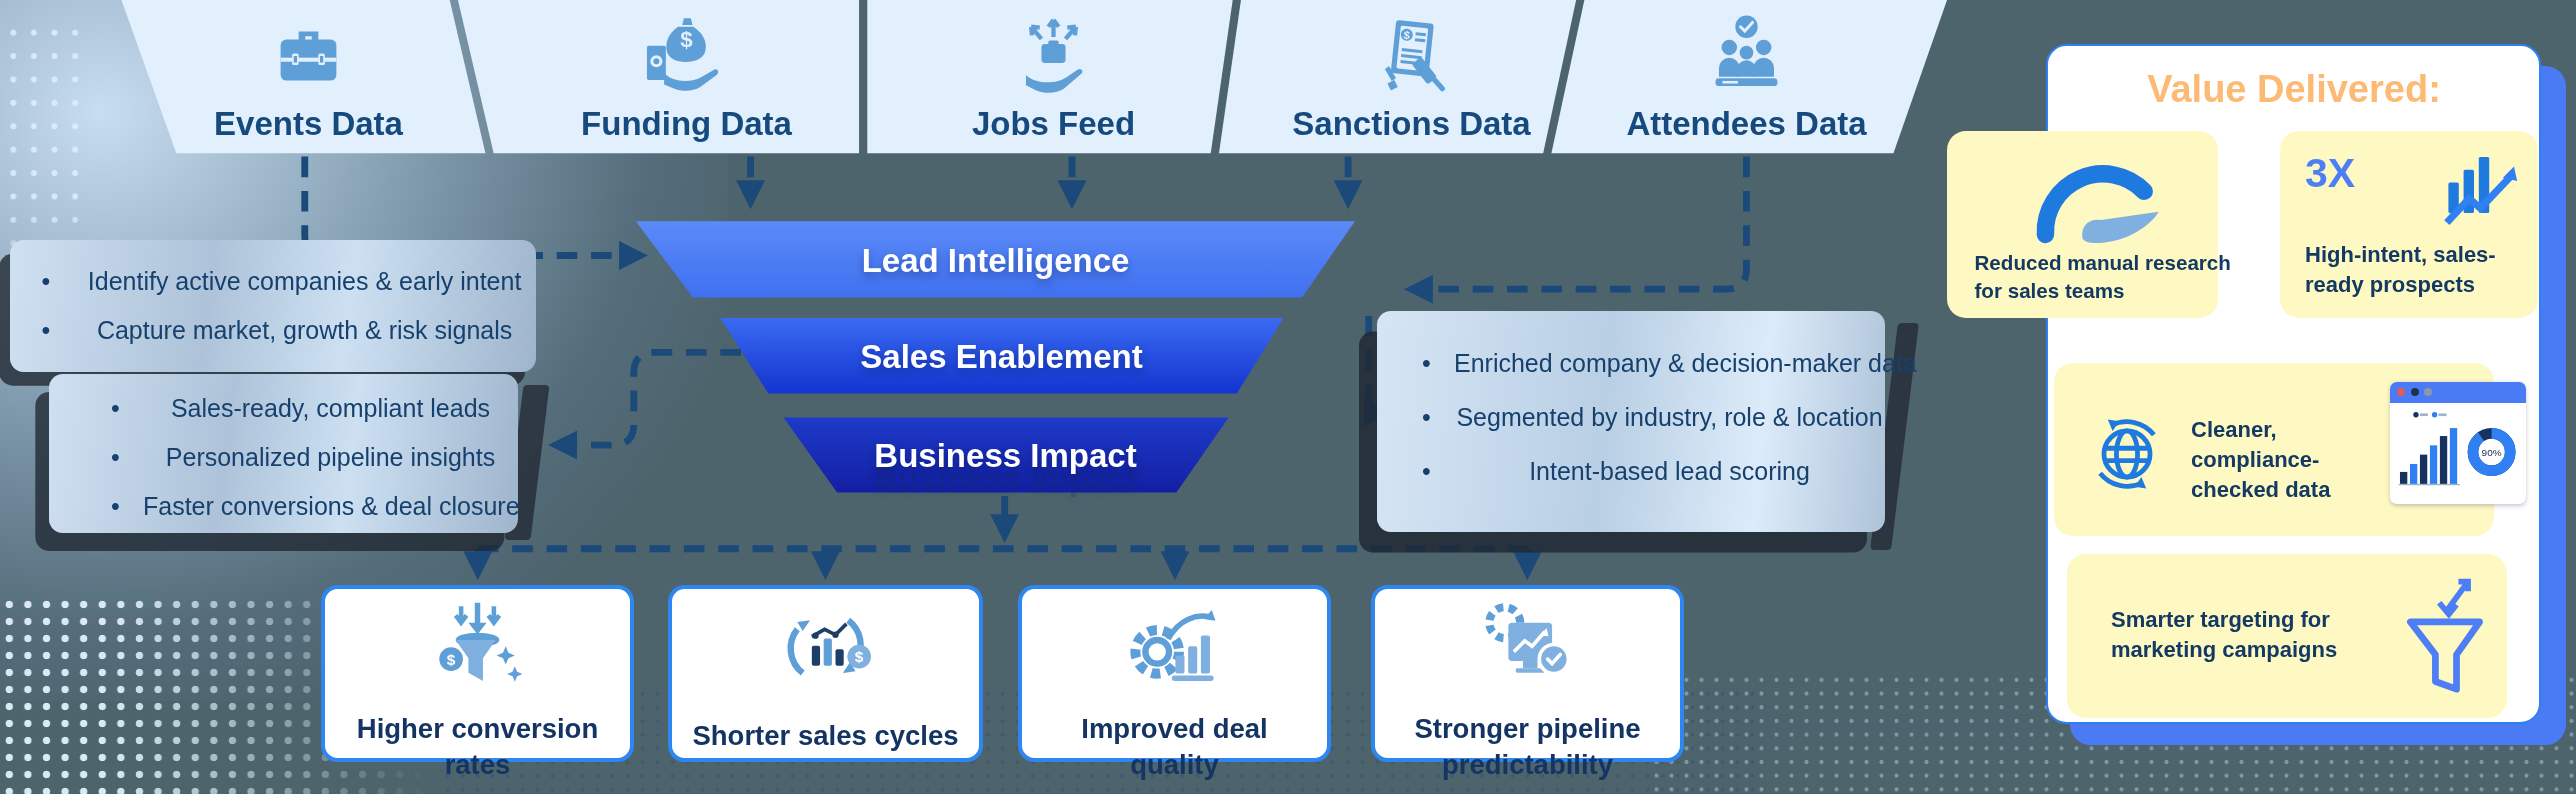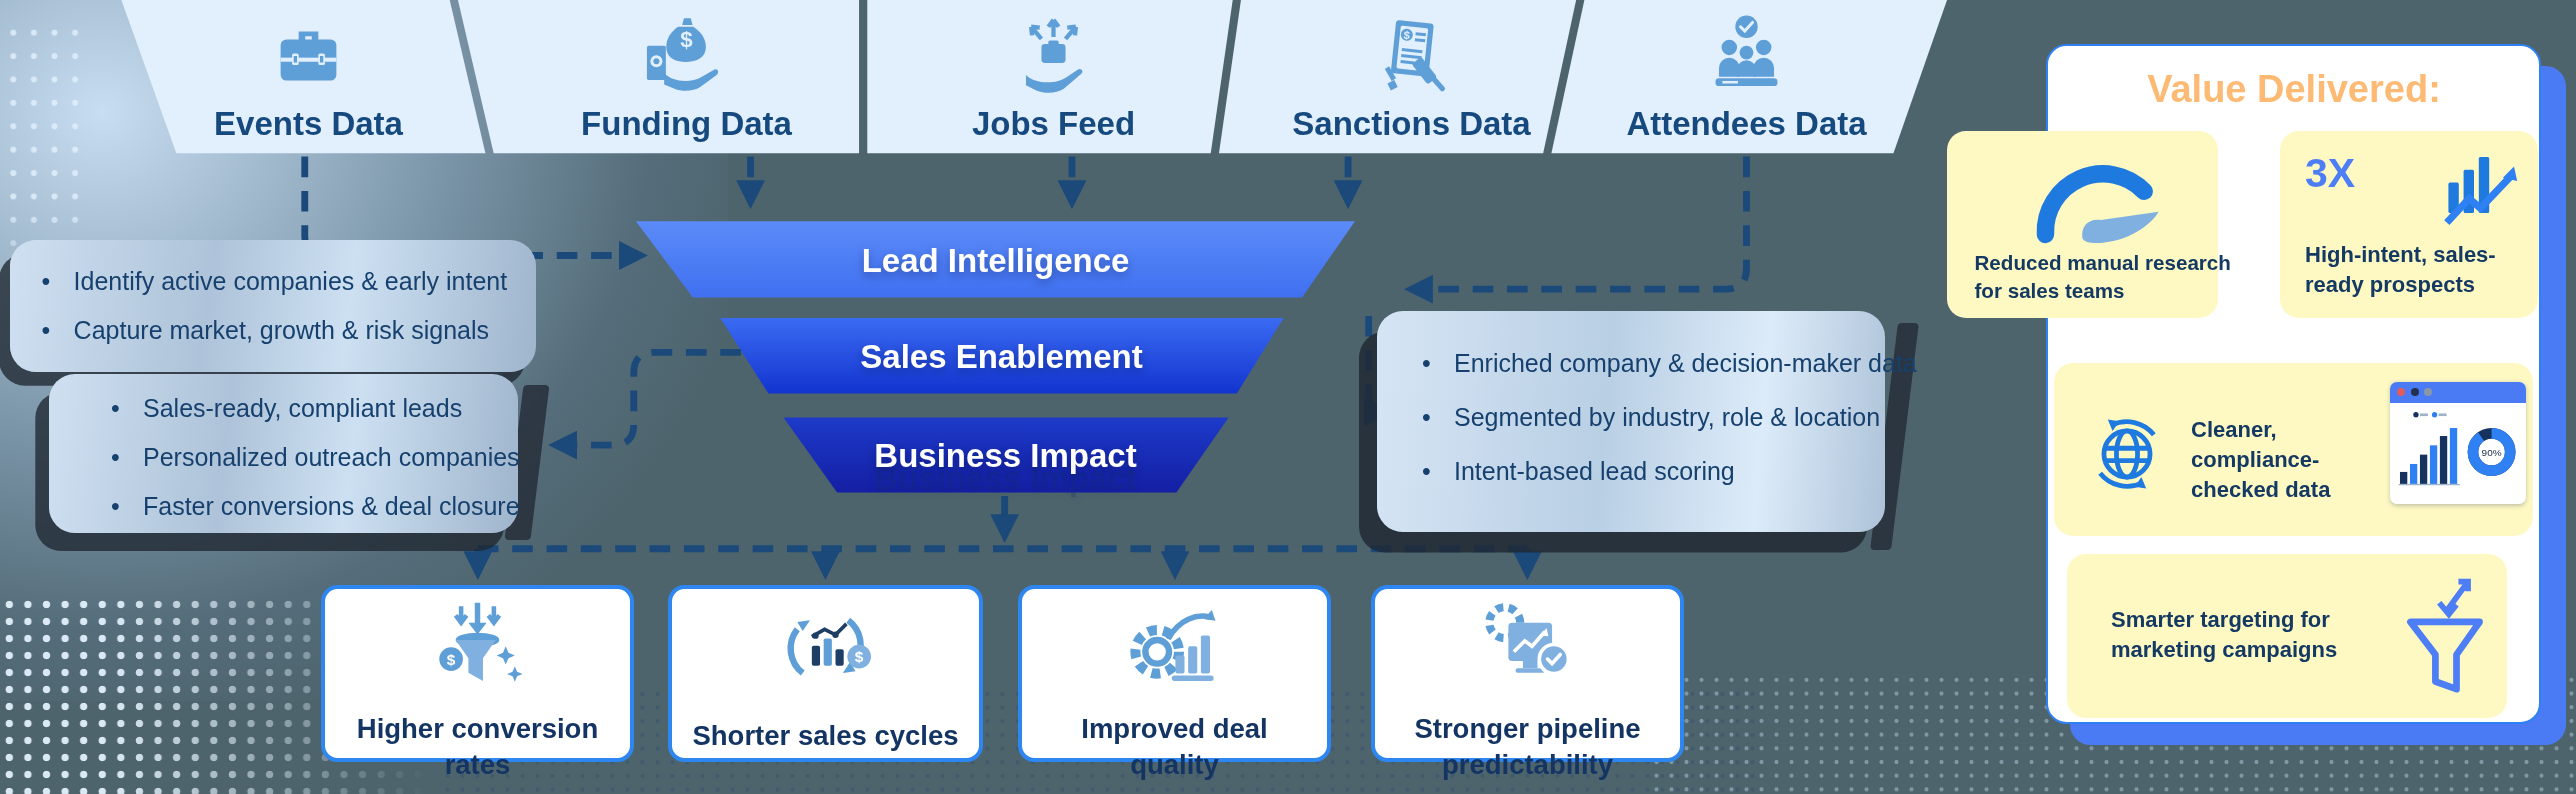--- a/index.html
+++ b/index.html
@@ -33,23 +33,23 @@
   .banner-content{top:0;height:153px;display:flex;flex-direction:column;align-items:center;justify-content:flex-start;}
   .banner-icon{height:95px;display:flex;align-items:center;justify-content:center;margin-top:8.2px;}
   .banner-label{font-size:33px;font-weight:bold;color:#164a7e;white-space:nowrap;line-height:41px;}
 
   
   .funnel-label{color:#ffffff;font-weight:bold;font-size:33px;text-align:center;
     text-shadow:0 4.1px 8.2px rgba(8,20,70,.35);}
   .ghost{position:absolute;left:0;right:0;top:23.4px;color:#0e2a66;opacity:.28;filter:blur(0.7px);}
 
   
-  .glass{border-radius:26px;
+  .glass{border-radius:14px;
     background:linear-gradient(97deg,#cfe0f1 0%,#aec3d9 38%,#cde0f2 64%,#9fb5cc 100%);
-    box-shadow:-11px 13.7px 0 rgba(31,38,49,.78);}
+    box-shadow:-11px 13.7px 0 rgba(31,38,49,.78);text-align:center;}
   .glass ul{list-style:none;margin:0;padding:0;}
   .glass li{position:relative;font-size:25px;color:#16406d;line-height:49px;padding-left:32px;white-space:nowrap;}
   .glass li::before{content:"•";position:absolute;left:0;top:0;color:#16406d;}
   .slab{background:rgba(34,41,52,.78);transform:skewX(-7deg);border-radius:4.1px;}
 
   
   .outcome{background:#ffffff;border:4.1px solid #2e86f0;border-radius:16.5px;
     display:flex;flex-direction:column;align-items:center;justify-content:flex-start;}
   .outcome .o-icon{height:98px;display:flex;align-items:center;justify-content:center;margin-top:9.6px;}
   .outcome .o-label{font-size:27.5px;font-weight:bold;color:#143563;text-align:center;line-height:36px;margin-top:21px;width:92%;}
@@ -238,21 +238,21 @@
     <ul style="margin:16.5px 0 0 32px;">
       <li>Identify active companies &amp; early intent</li>
       <li>Capture market, growth &amp; risk signals</li>
     </ul>
   </div>
 
   <div class="abs slab" style="left:514px;top:385px;width:26px;height:155px;"></div>
   <div class="abs glass" style="left:49px;top:374px;width:469px;height:159px;box-shadow:-13.7px 18px 0 rgba(31,38,49,.78);">
     <ul style="margin:9.6px 0 0 62px;">
       <li>Sales-ready, compliant leads</li>
-      <li>Personalized outreach companies</li>
+      <li>Personalized pipeline insights</li>
       <li>Faster conversions &amp; deal closure</li>
     </ul>
   </div>
 
   <div class="abs slab" style="left:1884px;top:323px;width:20.6px;height:227px;"></div>
   <div class="abs glass" style="left:1377px;top:311px;width:508px;height:221px;box-shadow:-18px 20.6px 0 rgba(31,38,49,.8);background:linear-gradient(95deg,#d6e5f5 0%,#b9cfe4 45%,#dcebf9 75%,#aec3d9 100%);">
     <ul style="margin:25px 0 0 45px;line-height:54px;">
       <li style="line-height:54px;">Enriched company &amp; decision-maker data</li>
       <li style="line-height:54px;">Segmented by industry, role &amp; location</li>
       <li style="line-height:54px;">Intent-based lead scoring</li>
@@ -363,21 +363,21 @@
           <rect x="27" y="26" width="13" height="54" rx="2"></rect>
           <rect x="46" y="10" width="13" height="70" rx="2"></rect>
         </g>
         <path d="M6 92 L34 62 l14 12 L86 34" stroke="#2f80f2" stroke-width="9" fill="none"></path>
         <path d="M90 22 l4 18 -18 -4 z" fill="#2f80f2"></path>
       </svg>
     </span>
     <span class="abs vcard-text" style="left:25px;top:109px;width:220px;">High-intent, sales-ready prospects</span>
   </div>
 
-  <div class="abs vcard" style="left:2054px;top:363px;width:440px;height:173px;padding-left:39px;">
+  <div class="abs vcard" style="left:2054px;top:363px;width:440px;height:173px;">
     <span class="abs" style="left:25px;top:43px;">
       <svg width="96" height="96" viewBox="0 0 100 100">
         <g stroke="#1f7ae0" stroke-width="5" fill="none">
           <circle cx="50" cy="50" r="24"></circle>
           <ellipse cx="50" cy="50" rx="11" ry="24"></ellipse>
           <path d="M27 44 h46 M27 57 h46"></path>
           <path d="M78 30 a36 36 0 0 0 -44 -10"></path>
           <path d="M22 70 a36 36 0 0 0 44 10"></path>
         </g>
         <path d="M30 14 l12 2 -7 10 z" fill="#1f7ae0"></path>

